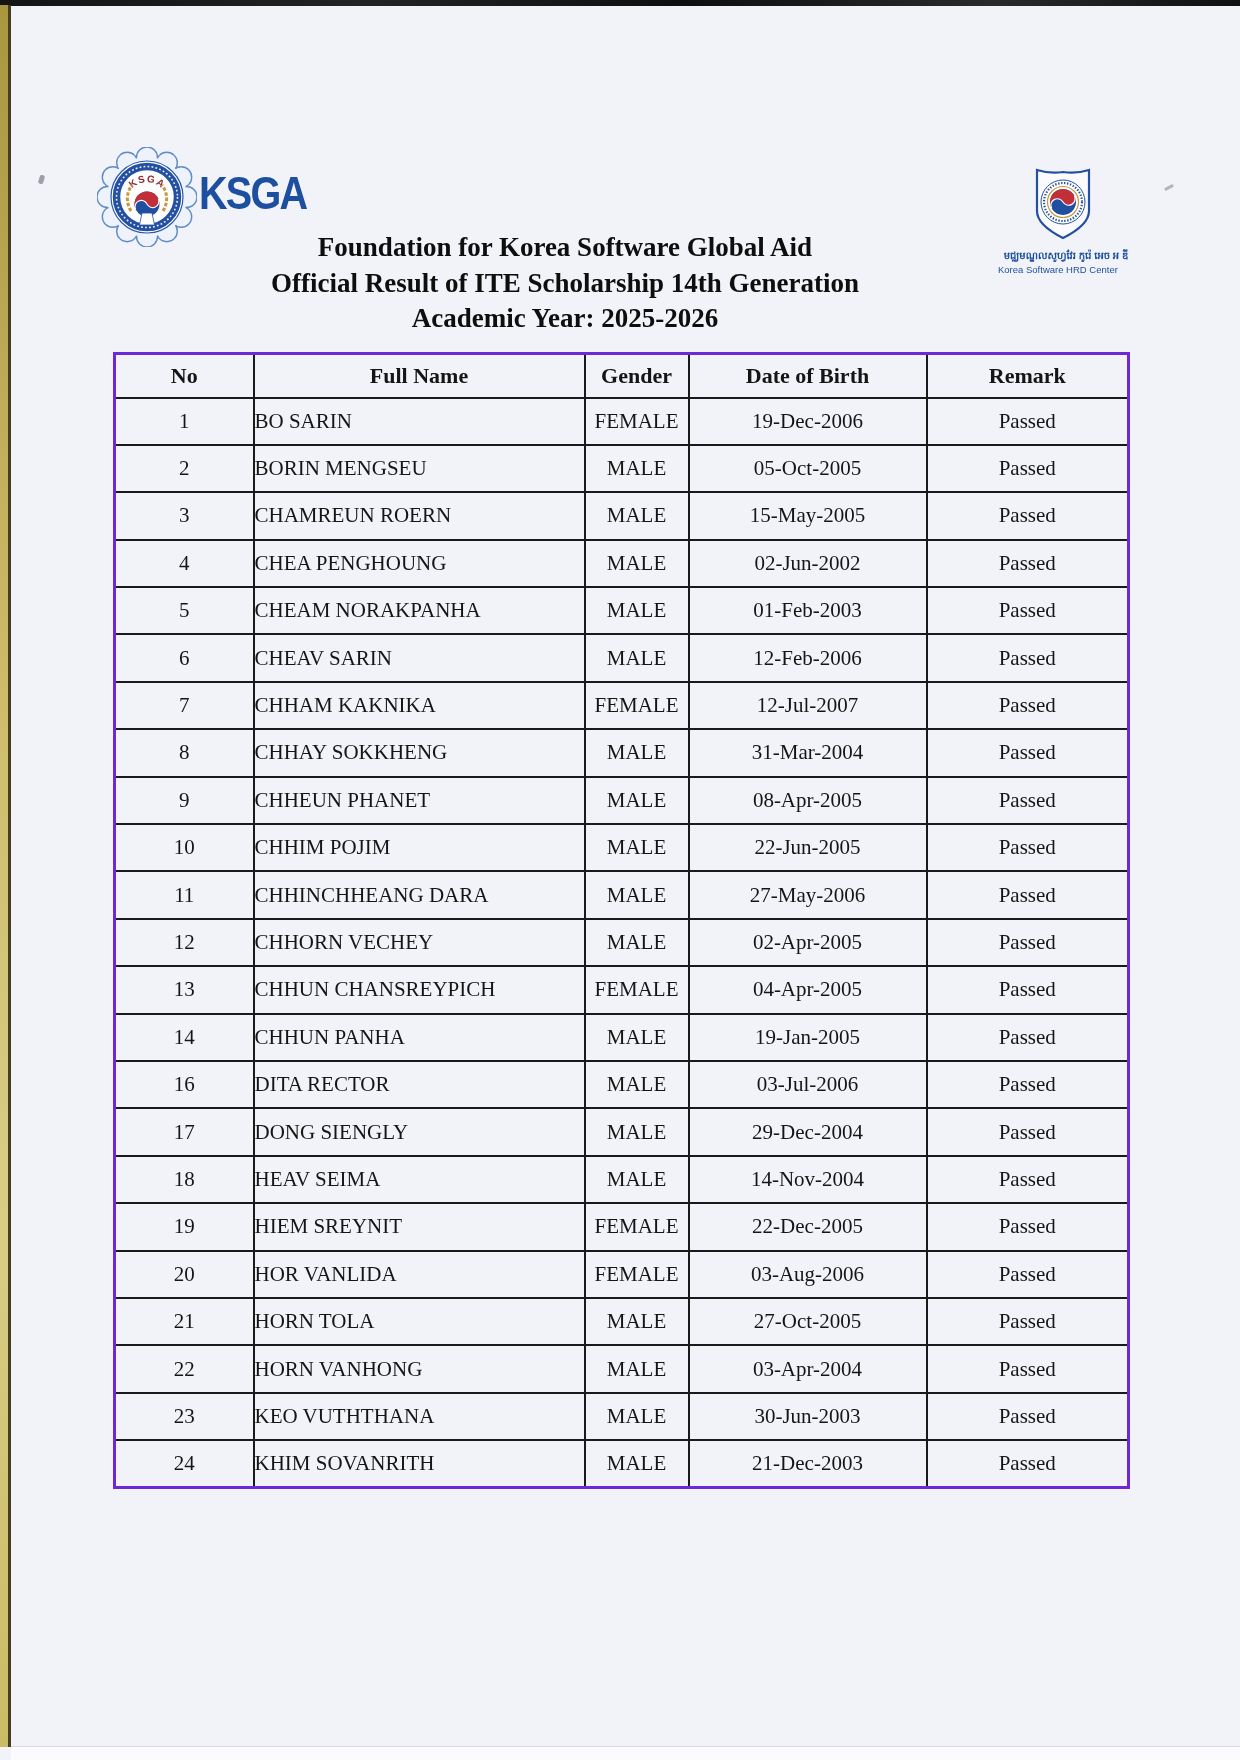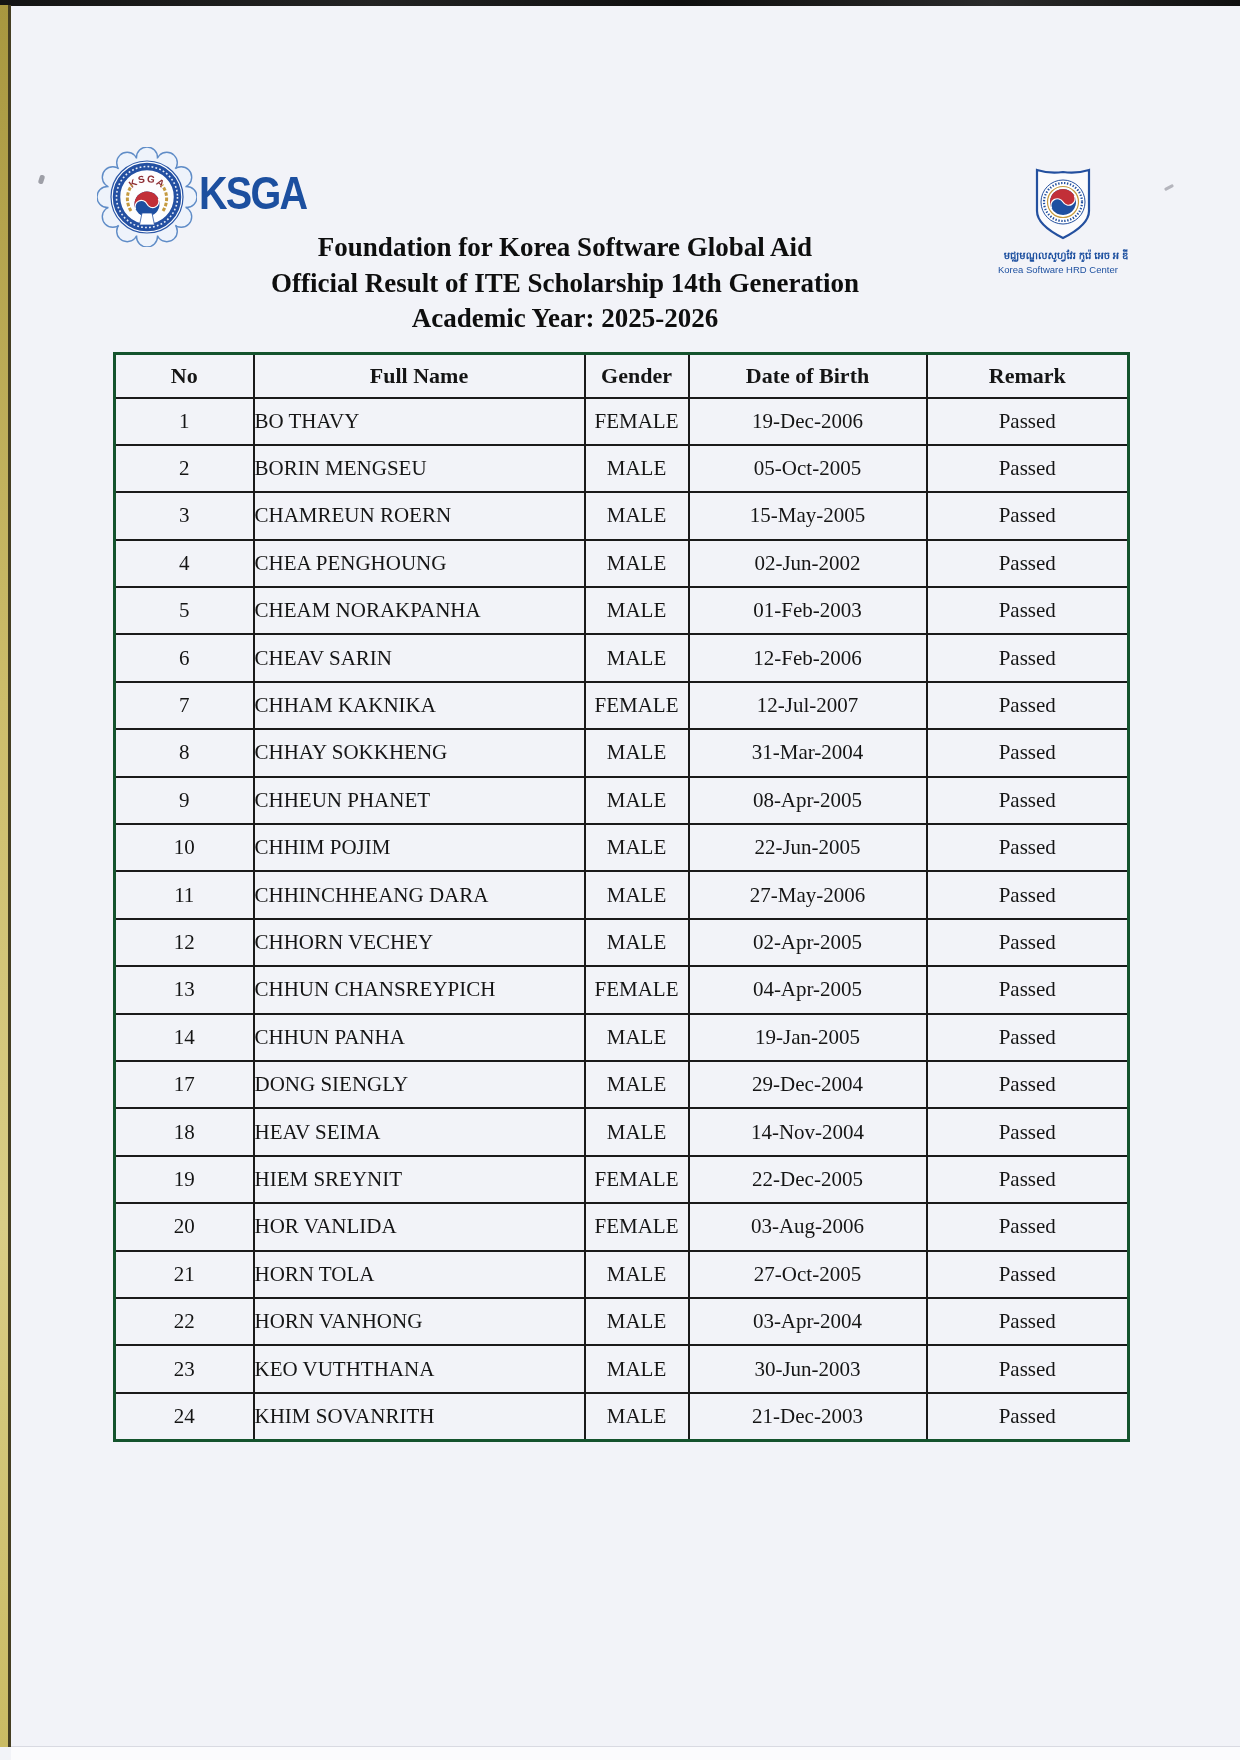--- a/index.html
+++ b/index.html
@@ -26,21 +26,21 @@
   .shield{position:absolute;left:1034px;top:166px;width:58px;height:76px;}
   .khmer-line{position:absolute;left:998px;top:249px;width:136px;height:13px;text-align:center;
     font-family:"Liberation Sans",sans-serif;font-weight:bold;font-size:10px;color:#1c4f9f;
     white-space:nowrap;overflow:hidden;}
   .hrd-caption{position:absolute;left:998px;top:264px;width:136px;text-align:left;
     font-family:"Liberation Sans",sans-serif;font-size:9.5px;color:#1c4f9f;white-space:nowrap;}
 
   
   .table-wrap{position:absolute;left:113px;top:352px;}
   table.results{border-collapse:collapse;table-layout:fixed;width:1014px;
-    border:3px solid #14532d;color:#151515;}
+    border:3px solid #6d28d9;color:#151515;}
   table.results th,table.results td{border:2px solid #1a1a1a;overflow:hidden;padding:0;}
   table.results thead tr{height:44px;}
   table.results th{font-size:22px;font-weight:bold;text-align:center;}
   table.results tbody tr{height:47.4px;}
   table.results td{font-size:21px;}
   td.c-no,td.c-gender,td.c-dob,td.c-remark{text-align:center;}
   td.c-name{text-align:left;padding-left:5px;}
   col.w-no{width:139px;}col.w-name{width:331px;}col.w-gender{width:104px;}
   col.w-dob{width:238px;}col.w-remark{width:202px;}
 </style>
@@ -128,21 +128,21 @@
             <th class="c-no">No</th>
             <th class="c-name">Full Name</th>
             <th class="c-gender">Gender</th>
             <th class="c-dob">Date of Birth</th>
             <th class="c-remark">Remark</th>
           </tr>
       </thead>
       <tbody>
           <tr>
             <td class="c-no">1</td>
-            <td class="c-name">BO THAVY</td>
+            <td class="c-name">BO SARIN</td>
             <td class="c-gender">FEMALE</td>
             <td class="c-dob">19-Dec-2006</td>
             <td class="c-remark">Passed</td>
           </tr>
           <tr>
             <td class="c-no">2</td>
             <td class="c-name">BORIN MENGSEU</td>
             <td class="c-gender">MALE</td>
             <td class="c-dob">05-Oct-2005</td>
             <td class="c-remark">Passed</td>
@@ -222,20 +222,27 @@
             <td class="c-name">CHHUN CHANSREYPICH</td>
             <td class="c-gender">FEMALE</td>
             <td class="c-dob">04-Apr-2005</td>
             <td class="c-remark">Passed</td>
           </tr>
           <tr>
             <td class="c-no">14</td>
             <td class="c-name">CHHUN PANHA</td>
             <td class="c-gender">MALE</td>
             <td class="c-dob">19-Jan-2005</td>
+            <td class="c-remark">Passed</td>
+          </tr>
+          <tr>
+            <td class="c-no">16</td>
+            <td class="c-name">DITA RECTOR</td>
+            <td class="c-gender">MALE</td>
+            <td class="c-dob">03-Jul-2006</td>
             <td class="c-remark">Passed</td>
           </tr>
           <tr>
             <td class="c-no">17</td>
             <td class="c-name">DONG SIENGLY</td>
             <td class="c-gender">MALE</td>
             <td class="c-dob">29-Dec-2004</td>
             <td class="c-remark">Passed</td>
           </tr>
           <tr>

